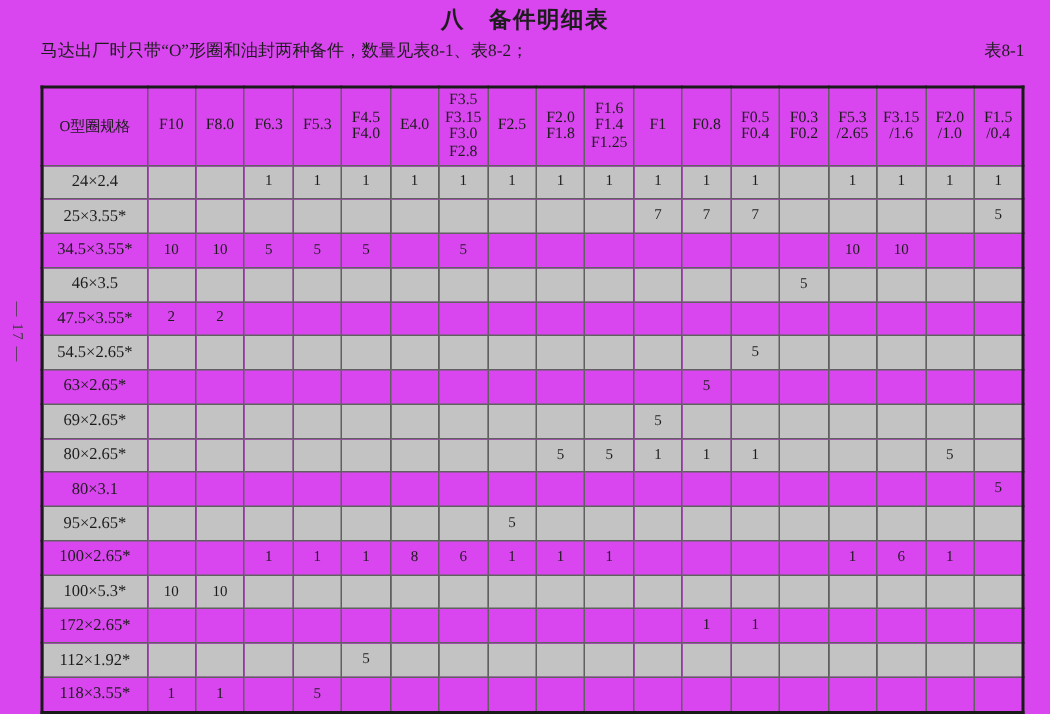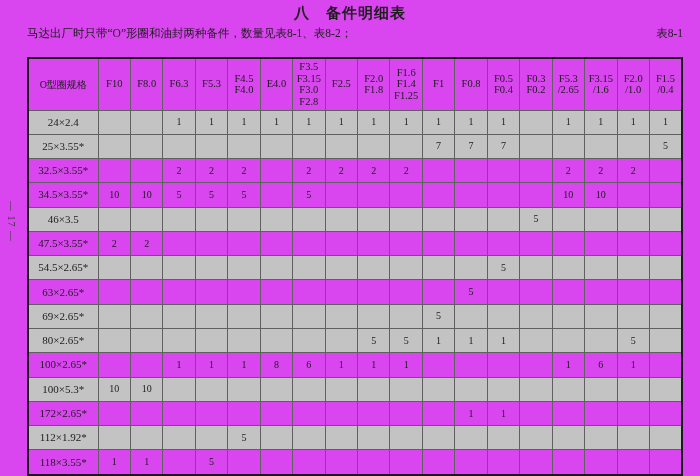--- a/index.html
+++ b/index.html
@@ -130,41 +130,20 @@
           <td>7</td>
           <td>7</td>
           <td>7</td>
           <td></td>
           <td></td>
           <td></td>
           <td></td>
           <td>5</td>
         </tr>
         <tr>
-          <td class="rowlabel">32.5×3.55*</td>
-          <td></td>
-          <td></td>
-          <td>2</td>
-          <td>2</td>
-          <td>2</td>
-          <td></td>
-          <td>2</td>
-          <td>2</td>
-          <td>2</td>
-          <td>2</td>
-          <td></td>
-          <td></td>
-          <td></td>
-          <td></td>
-          <td>2</td>
-          <td>2</td>
-          <td>2</td>
-          <td></td>
-        </tr>
-        <tr>
           <td class="rowlabel">34.5×3.55*</td>
           <td>10</td>
           <td>10</td>
           <td>5</td>
           <td>5</td>
           <td>5</td>
           <td></td>
           <td>5</td>
           <td></td>
           <td></td>
@@ -295,20 +274,62 @@
           <td></td>
           <td>5</td>
           <td>5</td>
           <td>1</td>
           <td>1</td>
           <td>1</td>
           <td></td>
           <td></td>
           <td></td>
           <td>5</td>
+          <td></td>
+        </tr>
+        <tr>
+          <td class="rowlabel">80×3.1</td>
+          <td></td>
+          <td></td>
+          <td></td>
+          <td></td>
+          <td></td>
+          <td></td>
+          <td></td>
+          <td></td>
+          <td></td>
+          <td></td>
+          <td></td>
+          <td></td>
+          <td></td>
+          <td></td>
+          <td></td>
+          <td></td>
+          <td></td>
+          <td>5</td>
+        </tr>
+        <tr class="shaded">
+          <td class="rowlabel">95×2.65*</td>
+          <td></td>
+          <td></td>
+          <td></td>
+          <td></td>
+          <td></td>
+          <td></td>
+          <td></td>
+          <td>5</td>
+          <td></td>
+          <td></td>
+          <td></td>
+          <td></td>
+          <td></td>
+          <td></td>
+          <td></td>
+          <td></td>
+          <td></td>
           <td></td>
         </tr>
         <tr>
           <td class="rowlabel">100×2.65*</td>
           <td></td>
           <td></td>
           <td>1</td>
           <td>1</td>
           <td>1</td>
           <td>8</td>

